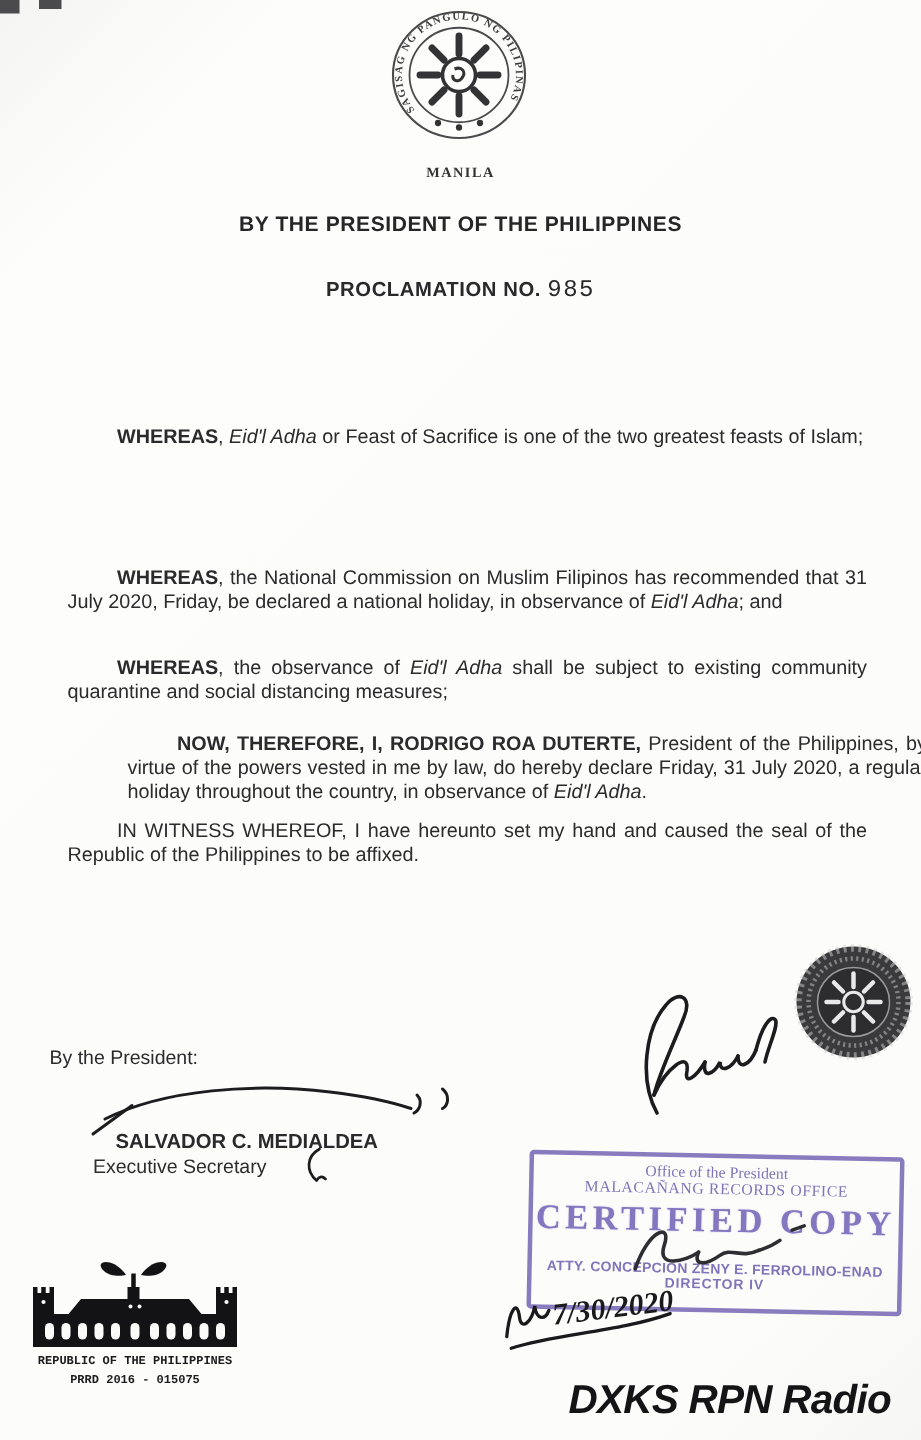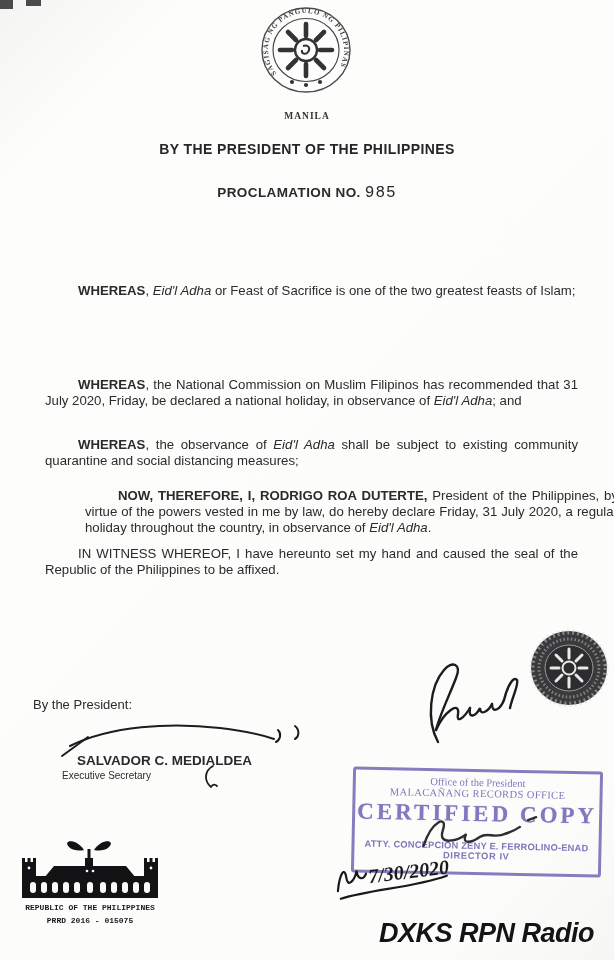--- a/index.html
+++ b/index.html
@@ -20,21 +20,21 @@
   .gap-typed{margin:0 8px 0 16px;}
   .title-block{
     left:47px;top:221px;width:528px;font-size:13.5px;font-weight:bold;line-height:16px;
     text-align:justify;padding-left:43px;text-indent:-43px;box-sizing:border-box;color:#29292b;
   }
   .para{left:45px;width:533px;font-size:13.2px;line-height:15.8px;text-align:justify;text-indent:33px;color:#2b2b2d;}
   .p1{top:283px;} .p2{top:329px;} .p3{top:377px;} .p4{top:437px;}
   .p5{top:488px;margin-left:40px;} .p6{top:546px;} .p7{top:592px;}
   .by-president{left:33px;top:697px;font-size:13px;color:#2b2b2d;}
   .sec-name{left:33px;top:753px;font-size:13.5px;font-weight:bold;color:#2a2a2c;margin-left:44px;}
-  .sec-title{left:62px;top:770px;font-size:10px;color:#2b2b2d;}
+  .sec-title{left:62px;top:770px;font-size:13px;color:#2b2b2d;}
   .stamp{
     left:352px;top:769px;width:250px;height:106px;border:3px solid #8276bb;border-radius:3px;
     transform:rotate(1.2deg);color:#7b6db6;text-align:center;box-sizing:border-box;opacity:.95;
   }
   .stamp-l1{margin-top:5px;font-family:"Liberation Serif",serif;font-size:10.5px;}
   .stamp-l2{font-family:"Liberation Serif",serif;font-size:10.5px;letter-spacing:.4px;}
   .stamp-cert{margin-top:2px;font-family:"Liberation Serif",serif;font-weight:bold;font-size:23px;letter-spacing:3px;color:#7e6fbc;text-shadow:0 0 1px rgba(126,111,188,.55);}
   .stamp-atty{margin-top:14px;font-size:9.3px;font-weight:bold;letter-spacing:.2px;}
   .stamp-dir{font-size:9.3px;font-weight:bold;letter-spacing:.6px;}
   .stamp-sig{position:absolute;left:55px;top:37px;}

